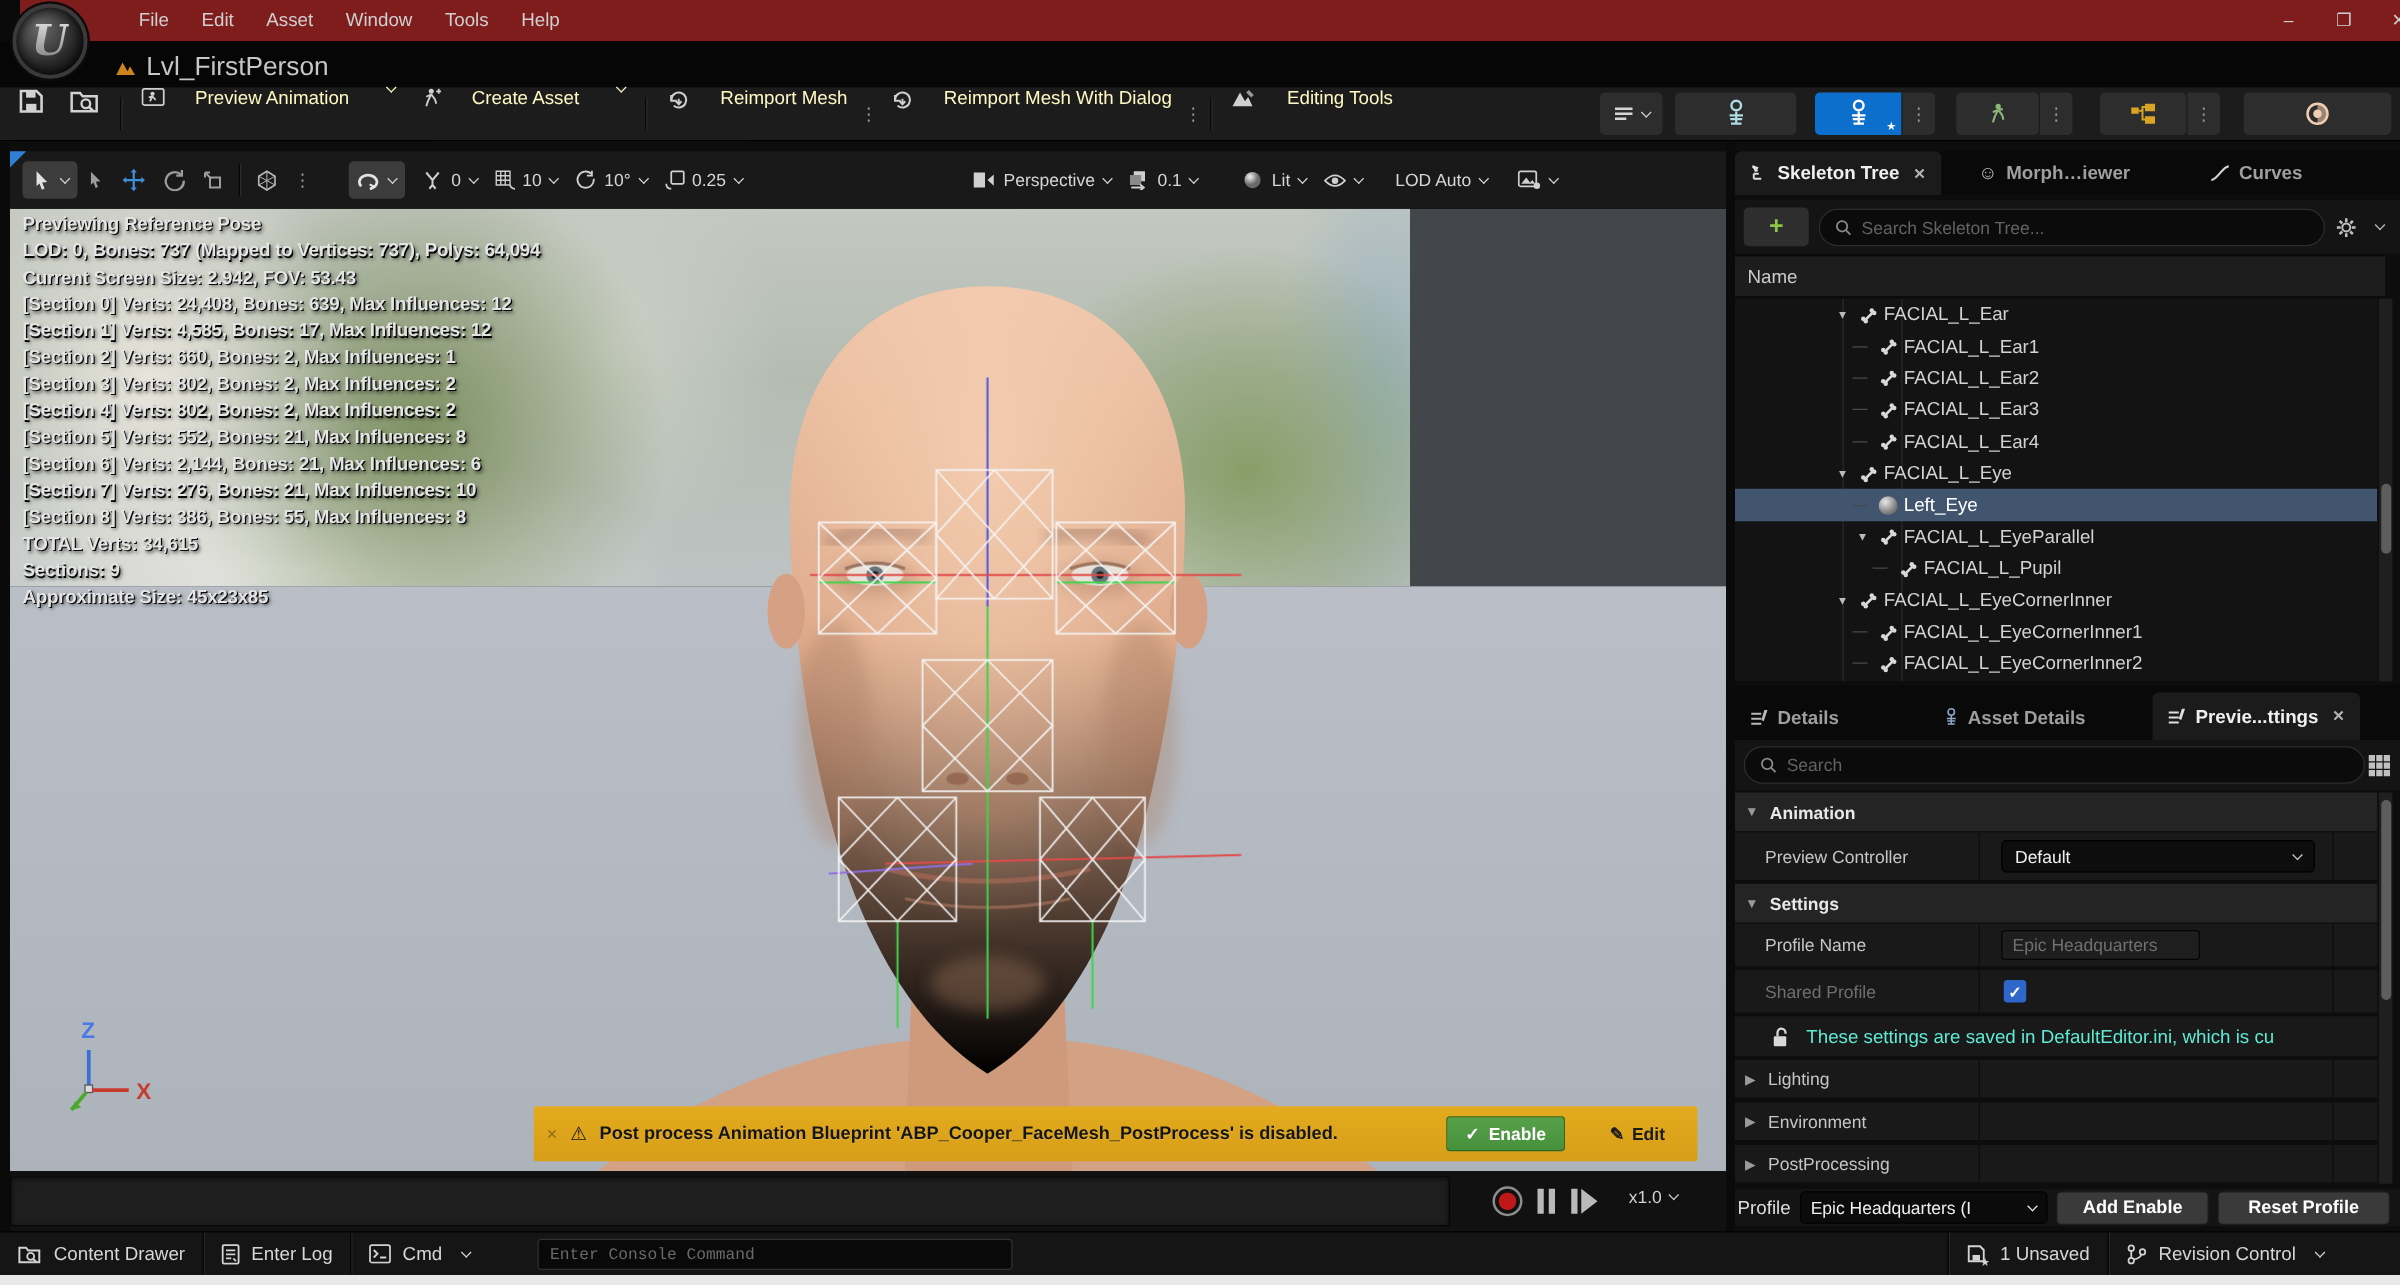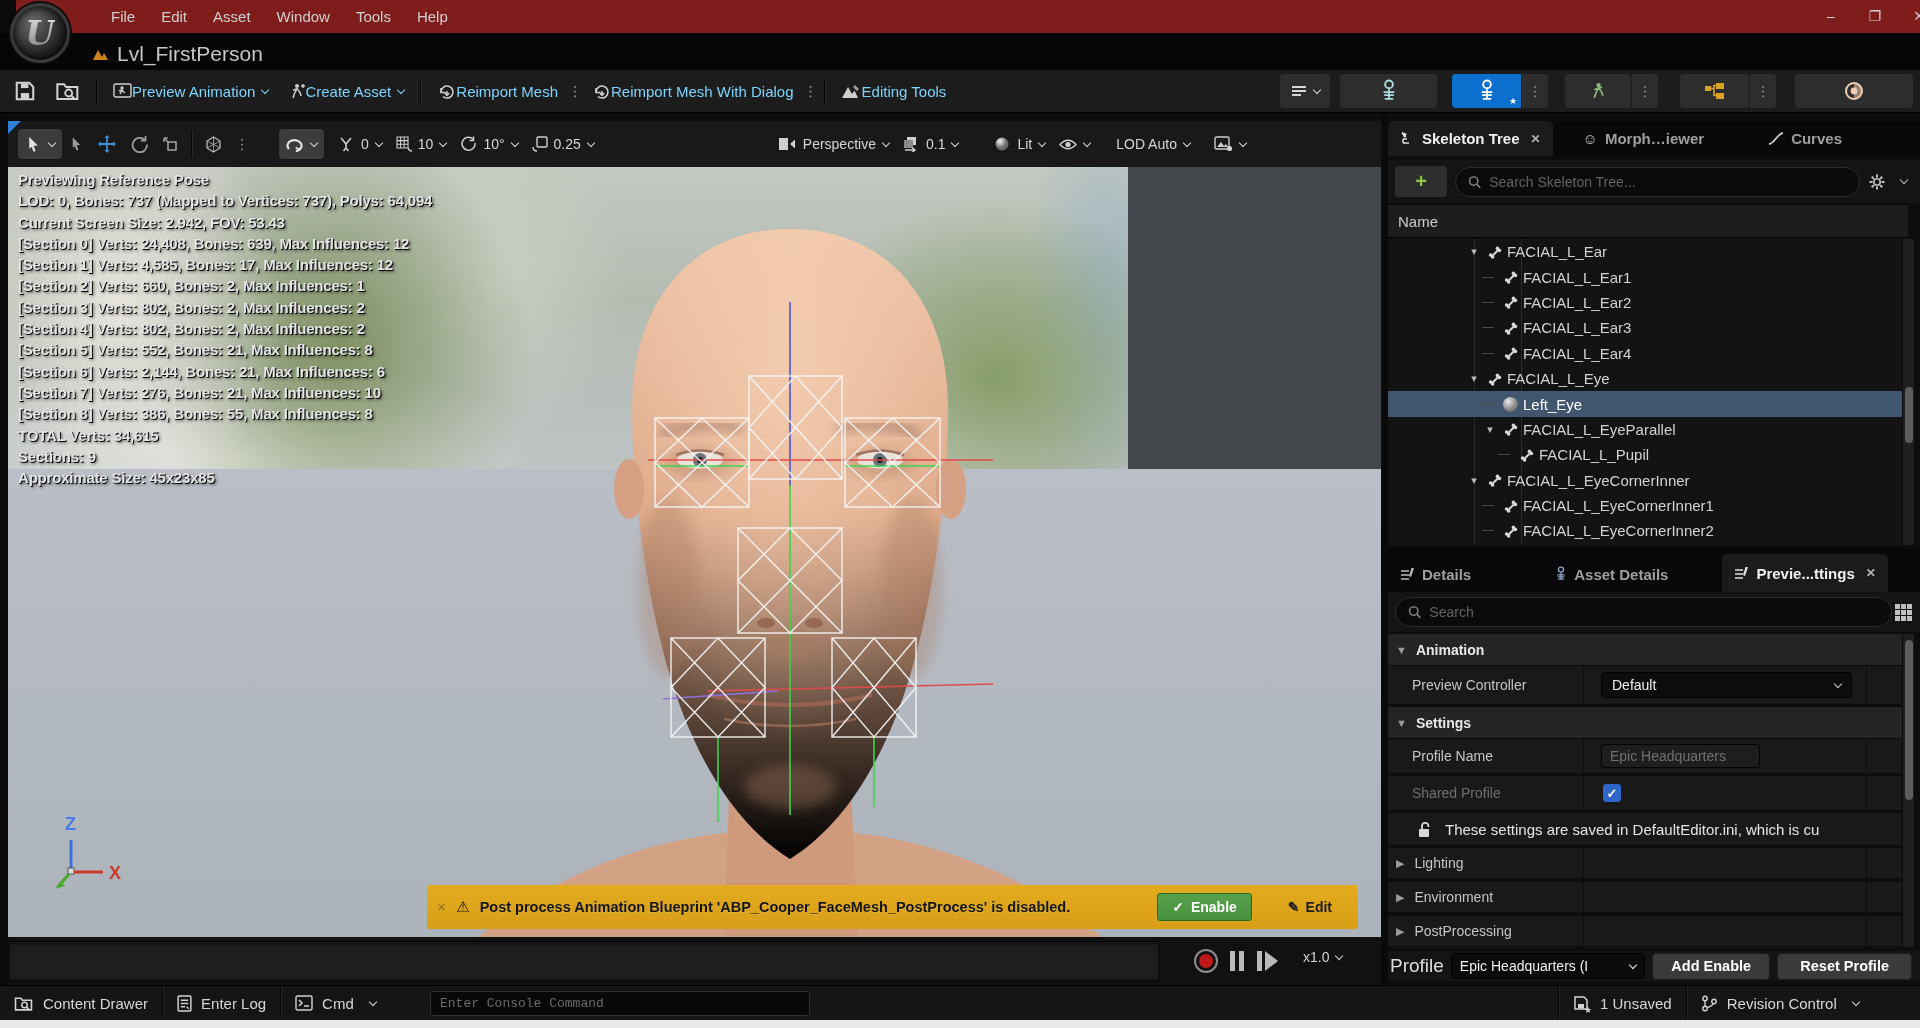--- a/index.html
+++ b/index.html
@@ -24,21 +24,21 @@
 
   
   #tabbar{left:0;top:33px;width:1920px;height:37px;background:#060606;}
   #tab-level{left:82px;top:37px;height:33px;display:flex;align-items:center;gap:8px;color:#c6c6c6;font-size:21px;padding:0 10px;}
   #tab-asset{left:347px;top:37px;width:251px;height:33px;background:#1c1c1c;border-radius:7px 7px 0 0;
     display:flex;align-items:center;gap:9px;padding:0 12px;color:#f2f2f2;font-size:15px;margin-top:48px;}
   #tab-asset .close{margin-left:auto;color:#bdbdbd;font-size:13px;}
 
   
   #toolbar{left:0;top:70px;width:1920px;height:43px;background:#1c1c1c;border-bottom:1px solid #000;}
-  .tb-btn{display:flex;align-items:center;gap:0;color:#7dd3fc;font-size:15px;height:43px;padding:0 10px;}
+  .tb-btn{display:flex;align-items:flex-start;gap:24px;color:#fef9c3;font-size:15px;height:43px;padding:0 10px;}
   .tb-div{width:1px;height:26px;background:#070707;margin:0 6px;align-self:center;box-shadow:1px 0 0 #2c2c2c;}
   .mode-btn{height:34px;border-radius:4px;background:#2d2d2d;display:flex;align-items:center;justify-content:center;}
   .mode-dots{width:26px;height:34px;background:#2d2d2d;border-radius:0 4px 4px 0;display:flex;align-items:center;justify-content:center;margin-left:1px;}
 
   
   #viewport{left:8px;top:113px;width:1373px;height:872px;background:#0d0d0d;}
   #vp-toolbar{left:0;top:8px;width:1373px;height:46px;background:#191919;display:flex;align-items:center;padding-left:10px;}
   #vp-corner{left:0;top:8px;width:0;height:0;border-top:13px solid #2f7fd6;border-right:13px solid transparent;z-index:5;}
   .vpt-btn{display:flex;align-items:center;color:#d6d6d6;font-size:14px;padding:0 7px;height:30px;}
   .vpt-sel{background:#3c3c3c;border-radius:4px;}
@@ -105,24 +105,24 @@
   .prow .plabel.dim{color:#6f6f6f;}
   .col-div{position:absolute;left:195px;top:0;bottom:0;width:1px;background:#0d0d0d;}
   .col-div2{position:absolute;left:478px;top:0;bottom:0;width:1px;background:#0d0d0d;}
   .dd{position:absolute;left:213px;width:251px;height:26px;background:#0d0d0d;border:1px solid #000;border-radius:4px;
      display:flex;align-items:center;color:#f0f0f0;font-size:14px;padding:0 10px;}
   .dd .chev{margin-left:auto;color:#cfcfcf;}
   .txtbox{position:absolute;left:213px;width:159px;height:24px;background:#1e1e1e;border:1px solid #050505;border-radius:3px;
      display:flex;align-items:center;color:#707070;font-size:14px;padding:0 8px;}
   .checkbox{position:absolute;left:215px;width:18px;height:18px;background:#2e66c9;border-radius:3px;color:#fff;font-size:13px;
      display:flex;align-items:center;justify-content:center;font-weight:bold;}
-  #dt-note{background:#191919;height:32px;display:flex;align-items:center;gap:12px;padding-left:30px;color:#e5e5e5;font-size:15px;overflow:hidden;white-space:nowrap;margin-bottom:3px;}
+  #dt-note{background:#191919;height:32px;display:flex;align-items:center;gap:12px;padding-left:30px;color:#5eead4;font-size:15px;overflow:hidden;white-space:nowrap;margin-bottom:3px;}
   .crow{background:#191919;height:30px;display:flex;align-items:center;gap:10px;padding-left:8px;color:#c6c6c6;font-size:14px;margin-bottom:4px;position:relative;}
   #dt-bottom{left:0;top:838px;width:532px;height:30px;display:flex;align-items:center;gap:7px;padding:0 8px 0 2px;background:#141414;}
-  #dt-bottom .lbl{color:#dedede;font-size:19px;}
+  #dt-bottom .lbl{color:#dedede;font-size:15px;}
   #profile-dd{width:200px;height:26px;background:#0b0b0b;border:1px solid #000;border-radius:4px;display:flex;align-items:center;color:#f0f0f0;font-size:14px;padding:0 8px;white-space:nowrap;overflow:hidden;}
   .gray-btn{height:27px;background:#3a3a3a;border:1px solid #1c1c1c;border-radius:4px;color:#fff;font-size:14.5px;font-weight:bold;display:flex;align-items:center;justify-content:center;}
 
   
   #statusbar{left:0;top:985px;width:1920px;height:35px;background:#151515;border-top:1px solid #000;}
   .sb-btn{display:flex;align-items:center;gap:9px;color:#d6d6d6;font-size:15px;height:35px;padding:0 14px;}
   .sb-div{width:1px;height:35px;background:#050505;box-shadow:1px 0 0 #262626;}
   #console{left:430px;top:5px;width:380px;height:25px;background:#090909;border:1px solid #303030;border-radius:3px;display:flex;align-items:center;padding:0 9px;}
   #console input{background:transparent;border:none;outline:none;width:100%;font-family:"Liberation Mono",monospace;font-size:13px;color:#8a8a8a;}
   #console input::placeholder{color:#6a6a6a;}

